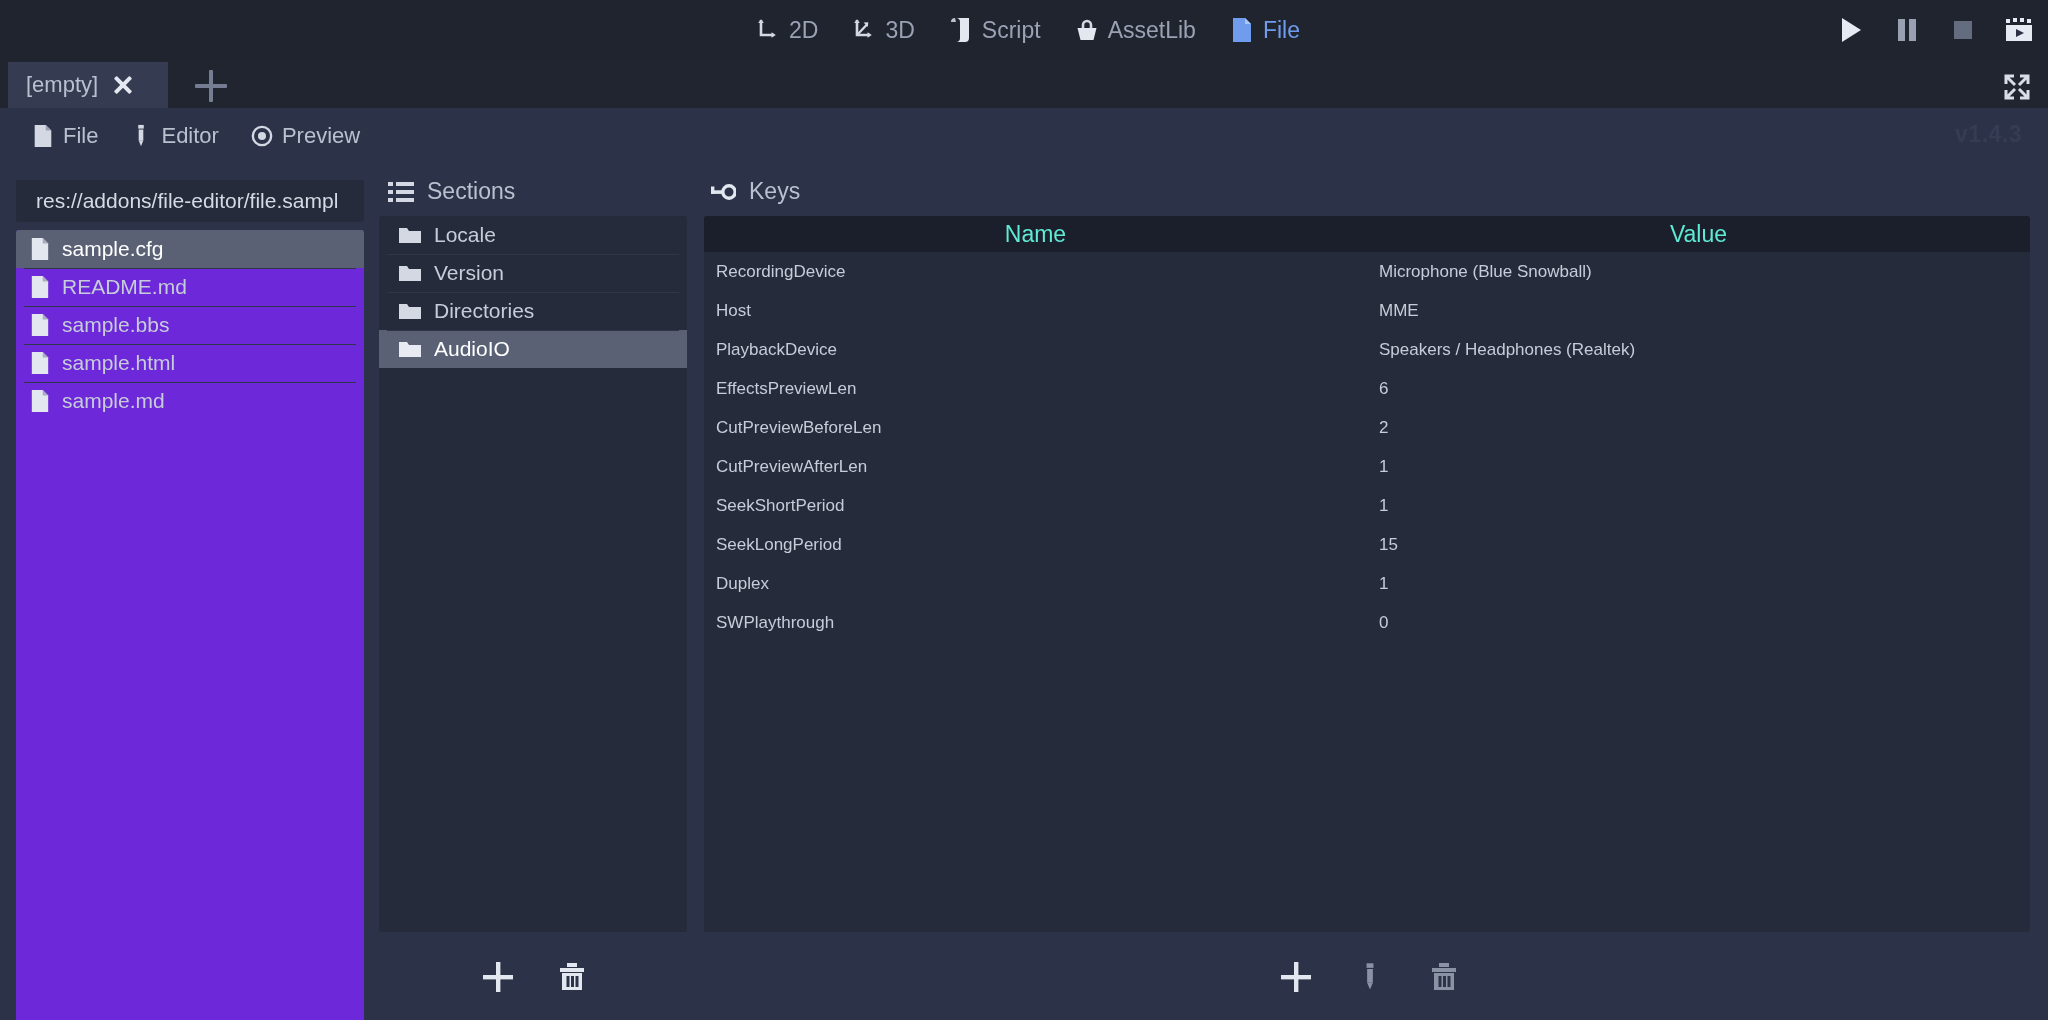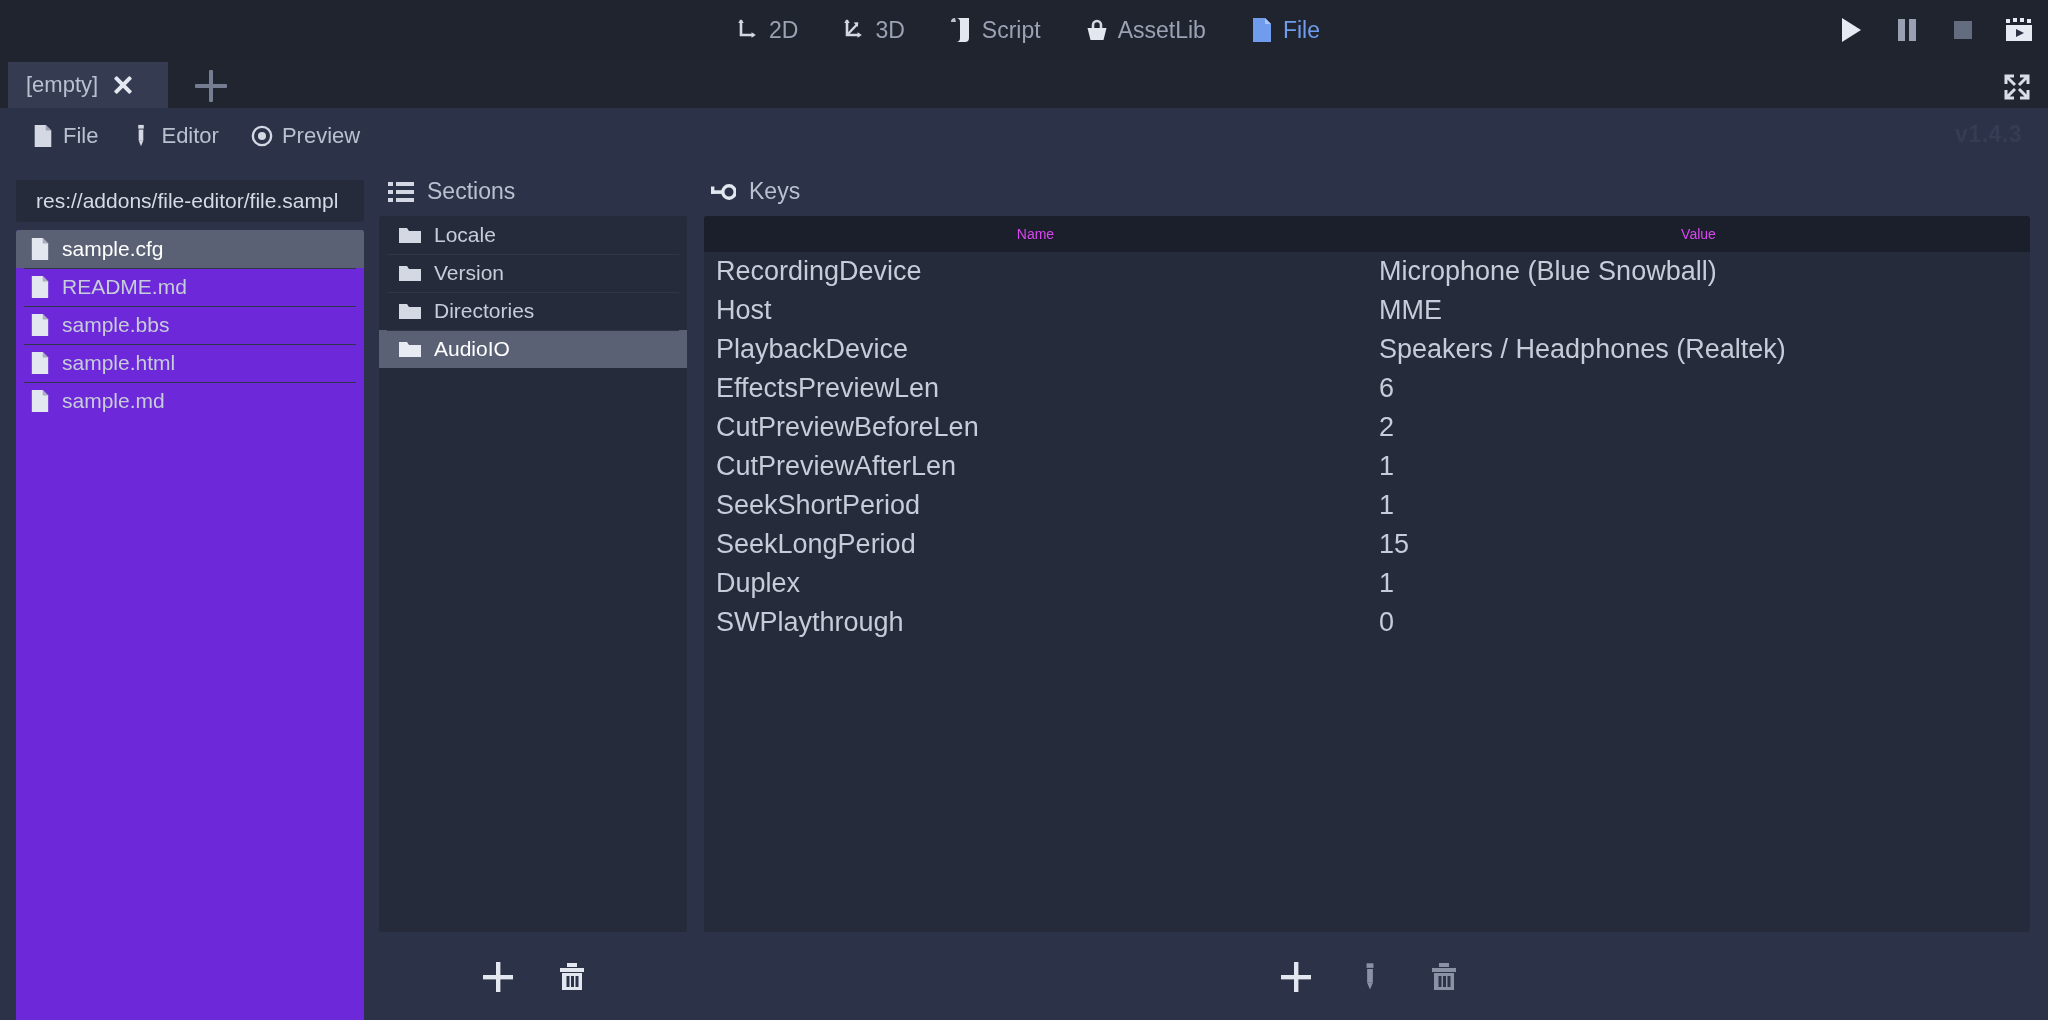--- a/index.html
+++ b/index.html
@@ -11,21 +11,21 @@
   }
 
   
   .topbar {
     position: absolute; left: 0; top: 0; width: 2048px; height: 60px;
     background: #20242f;
     display: flex; align-items: center;
   }
   .topbar-center {
     position: absolute; left: 8px; right: 0; top: 0; height: 60px;
-    display: flex; align-items: center; justify-content: center; gap: 20px;
+    display: flex; align-items: center; justify-content: center; gap: 10px;
   }
   .menu-item {
     display: flex; align-items: center; gap: 9px;
     padding: 6px 12px; border-radius: 3px;
     font-size: 23px; color: #9aa2b4; cursor: pointer;
   }
   .menu-item.active { color: #6f9ced; }
   .menu-icon { width: 24px; height: 26px; display: block; flex: 0 0 auto; }
 
   .topbar-right {
@@ -157,27 +157,27 @@
   }
   .keys-table {
     position: absolute; left: 4px; top: 52px; width: 1326px; height: 716px;
     background: #252b3a; border-radius: 3px; overflow: hidden;
   }
   .keys-header {
     display: flex; height: 36px; background: #1b1f2b;
   }
   .keys-header .th {
     display: flex; align-items: center; justify-content: center;
-    font-size: 14px; color: #d946ef;
+    font-size: 23px; color: #5eead4;
   }
   .col-name  { width: 663px; }
   .col-value { width: 663px; }
   .keys-row {
     display: flex; height: 39px; align-items: center;
-    font-size: 27px; color: #c6ccda; cursor: pointer;
+    font-size: 17px; color: #c6ccda; cursor: pointer;
   }
   .keys-row .td-name  { width: 663px; padding-left: 12px; }
   .keys-row .td-value { width: 663px; padding-left: 12px; }
 </style>
 </head>
 <body>
 
 <div class="topbar">
   <div class="topbar-center">
 

